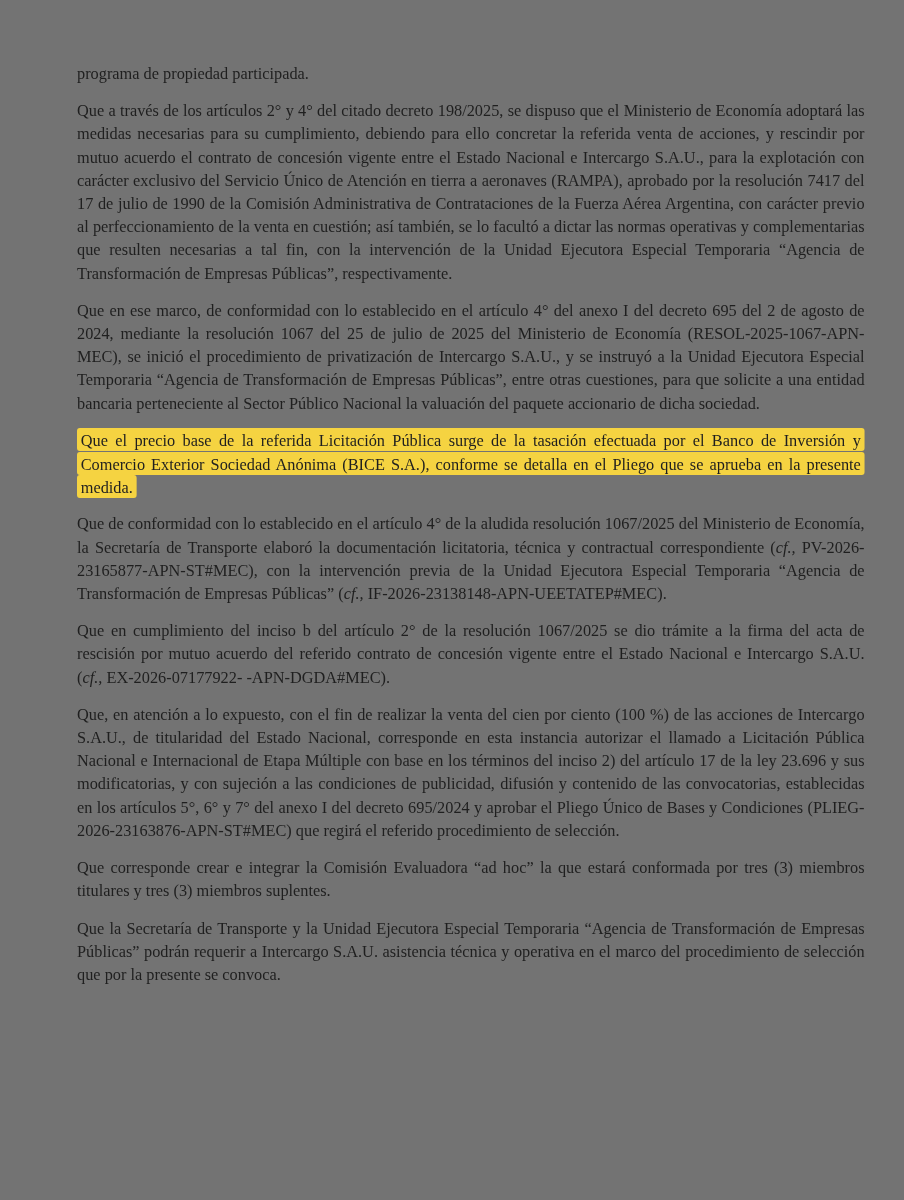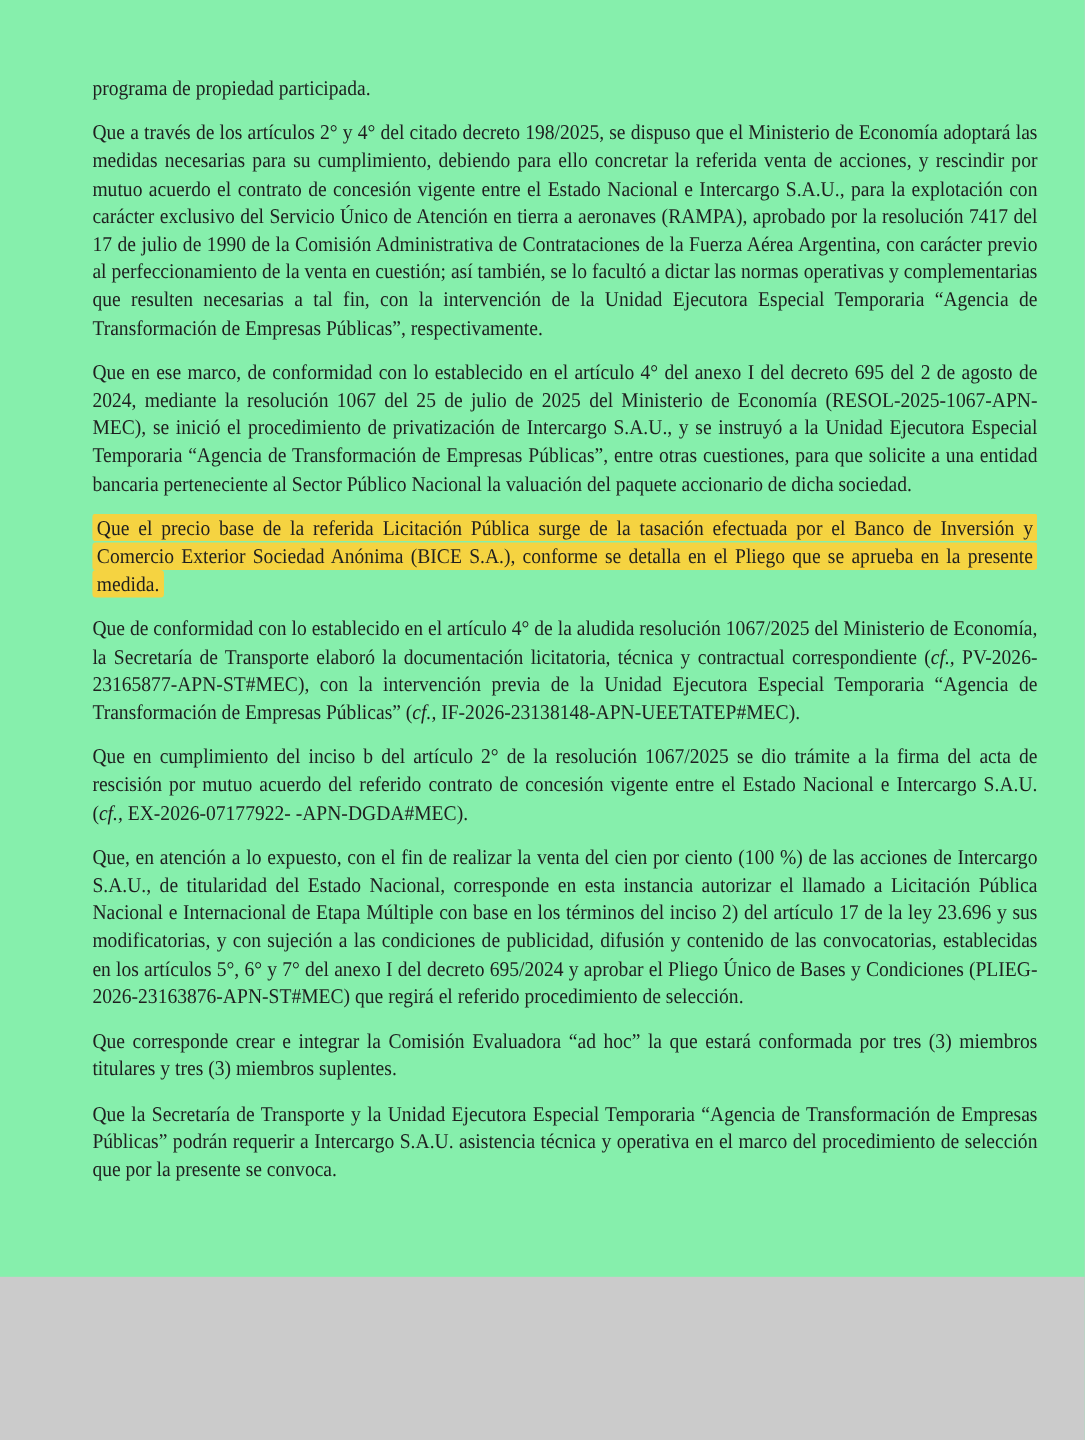--- a/index.html
+++ b/index.html
@@ -9,22 +9,22 @@
   body {
     width: 904px;
     height: 1200px;
     overflow: hidden;
     background: #cbcbcb;
     font-family: "Liberation Serif", "DejaVu Serif", serif;
   }
   .page {
     position: relative;
     width: 904px;
-    height: 1064px;
-    background: #86efac;
+    height: 1200px;
+    background: #737373;
   }
   .text-block {
     position: absolute;
     left: 77px;
     top: 62px;
     width: 845px;
     transform: scaleX(0.932);
     transform-origin: 0 0;
     font-size: 17.5px;
     line-height: 23.2px;

